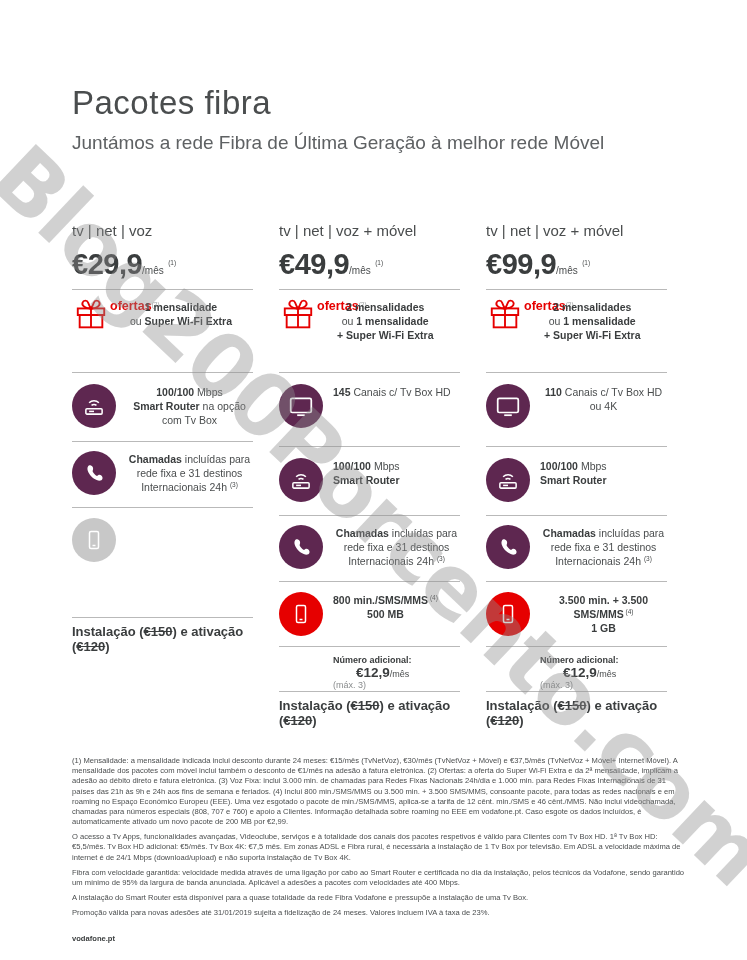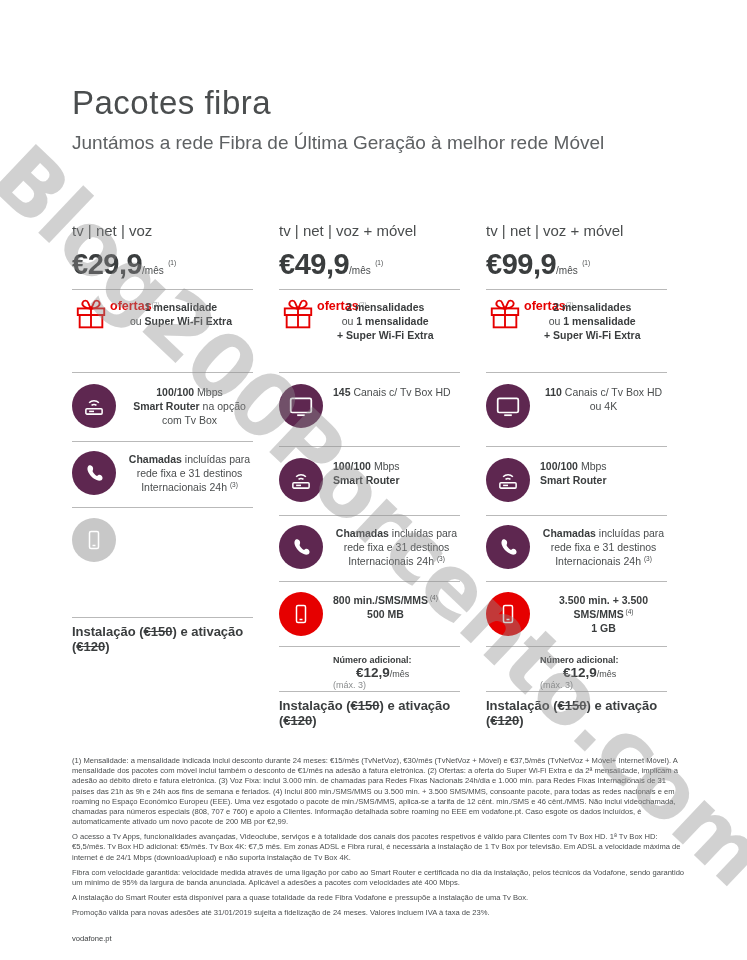--- a/index.html
+++ b/index.html
@@ -55,21 +55,21 @@
 
   .feature-text { font-size:10.5px; line-height:1.32; color:#4a4d4e; padding-top:2px;text-align:center; }
   .b { font-weight:bold; color:#3a3d3e; }
   .sup { font-size:6.5px; vertical-align:4px; }
   .strike { text-decoration:line-through; }
   .big { font-size:13.5px; font-weight:bold; color:#3a3d3e;margin-left:23px; }
   .gray-t { color:#8a8d8e; }
 
   .footer { margin:36px 58px 0 72px; font-size:7.6px; line-height:1.34; color:#4a4d4e; position:relative; z-index:1; }
   .footer p { margin-bottom:5px; }
-  .footer .link { font-weight:normal; color:#3a3d3e; }
+  .footer .link { font-weight:bold; color:#3a3d3e; }
 </style>
 </head>
 <body>
 
 <div class="watermark">Blog200Porcento.com</div>
 
 <div class="header">
   <div class="page-title">Pacotes fibra</div>
   <div class="page-subtitle">Juntámos a rede Fibra de Última Geração à melhor rede Móvel</div>
 </div>

